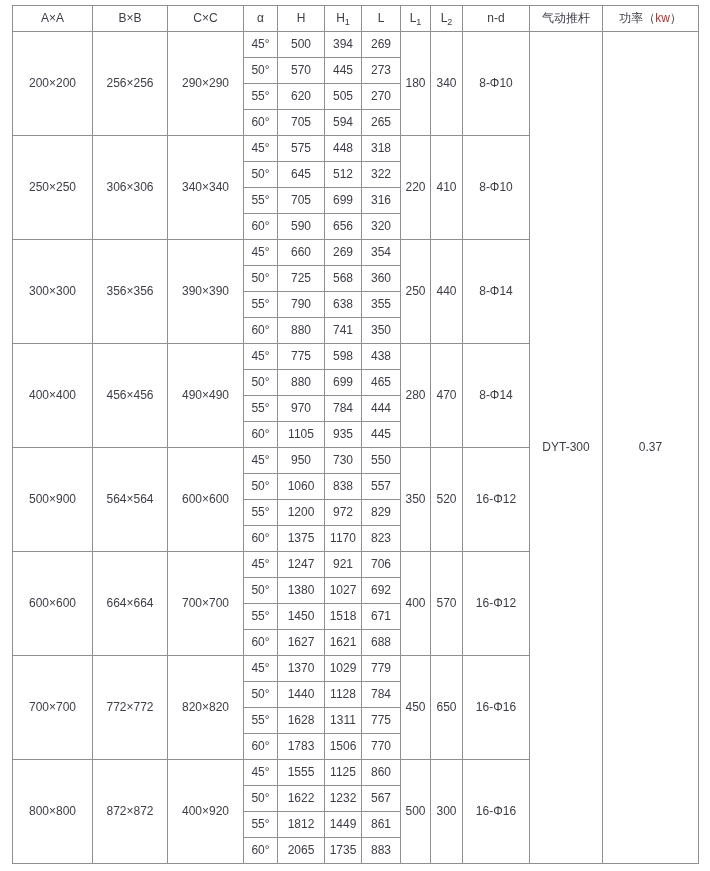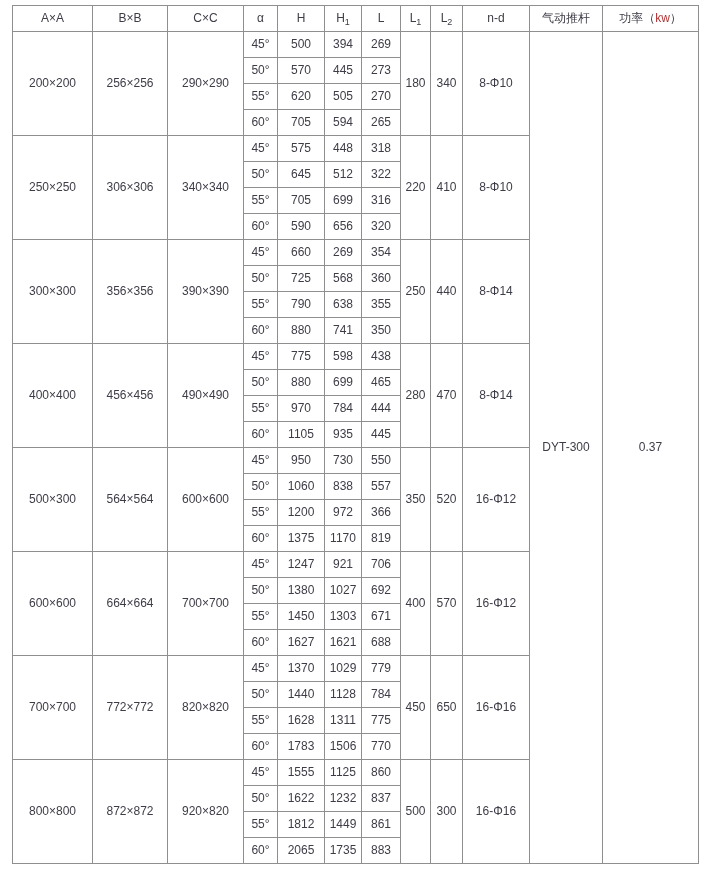--- a/index.html
+++ b/index.html
@@ -200,48 +200,48 @@
           <td>784</td>
           <td>444</td>
         </tr>
         <tr>
           <td>60°</td>
           <td>1105</td>
           <td>935</td>
           <td>445</td>
         </tr>
         <tr>
-          <td rowspan="4">500×300</td>
+          <td rowspan="4">500×900</td>
           <td rowspan="4">564×564</td>
           <td rowspan="4">600×600</td>
           <td>45°</td>
           <td>950</td>
           <td>730</td>
           <td>550</td>
           <td rowspan="4">350</td>
           <td rowspan="4">520</td>
           <td rowspan="4">16-Φ12</td>
         </tr>
         <tr>
           <td>50°</td>
           <td>1060</td>
           <td>838</td>
           <td>557</td>
         </tr>
         <tr>
           <td>55°</td>
           <td>1200</td>
           <td>972</td>
-          <td>366</td>
+          <td>829</td>
         </tr>
         <tr>
           <td>60°</td>
           <td>1375</td>
           <td>1170</td>
-          <td>819</td>
+          <td>823</td>
         </tr>
         <tr>
           <td rowspan="4">600×600</td>
           <td rowspan="4">664×664</td>
           <td rowspan="4">700×700</td>
           <td>45°</td>
           <td>1247</td>
           <td>921</td>
           <td>706</td>
           <td rowspan="4">400</td>
@@ -250,21 +250,21 @@
         </tr>
         <tr>
           <td>50°</td>
           <td>1380</td>
           <td>1027</td>
           <td>692</td>
         </tr>
         <tr>
           <td>55°</td>
           <td>1450</td>
-          <td>1303</td>
+          <td>1518</td>
           <td>671</td>
         </tr>
         <tr>
           <td>60°</td>
           <td>1627</td>
           <td>1621</td>
           <td>688</td>
         </tr>
         <tr>
           <td rowspan="4">700×700</td>
@@ -292,34 +292,34 @@
         </tr>
         <tr>
           <td>60°</td>
           <td>1783</td>
           <td>1506</td>
           <td>770</td>
         </tr>
         <tr>
           <td rowspan="4">800×800</td>
           <td rowspan="4">872×872</td>
-          <td rowspan="4">920×820</td>
+          <td rowspan="4">400×920</td>
           <td>45°</td>
           <td>1555</td>
           <td>1125</td>
           <td>860</td>
           <td rowspan="4">500</td>
           <td rowspan="4">300</td>
           <td rowspan="4">16-Φ16</td>
         </tr>
         <tr>
           <td>50°</td>
           <td>1622</td>
           <td>1232</td>
-          <td>837</td>
+          <td>567</td>
         </tr>
         <tr>
           <td>55°</td>
           <td>1812</td>
           <td>1449</td>
           <td>861</td>
         </tr>
         <tr>
           <td>60°</td>
           <td>2065</td>

